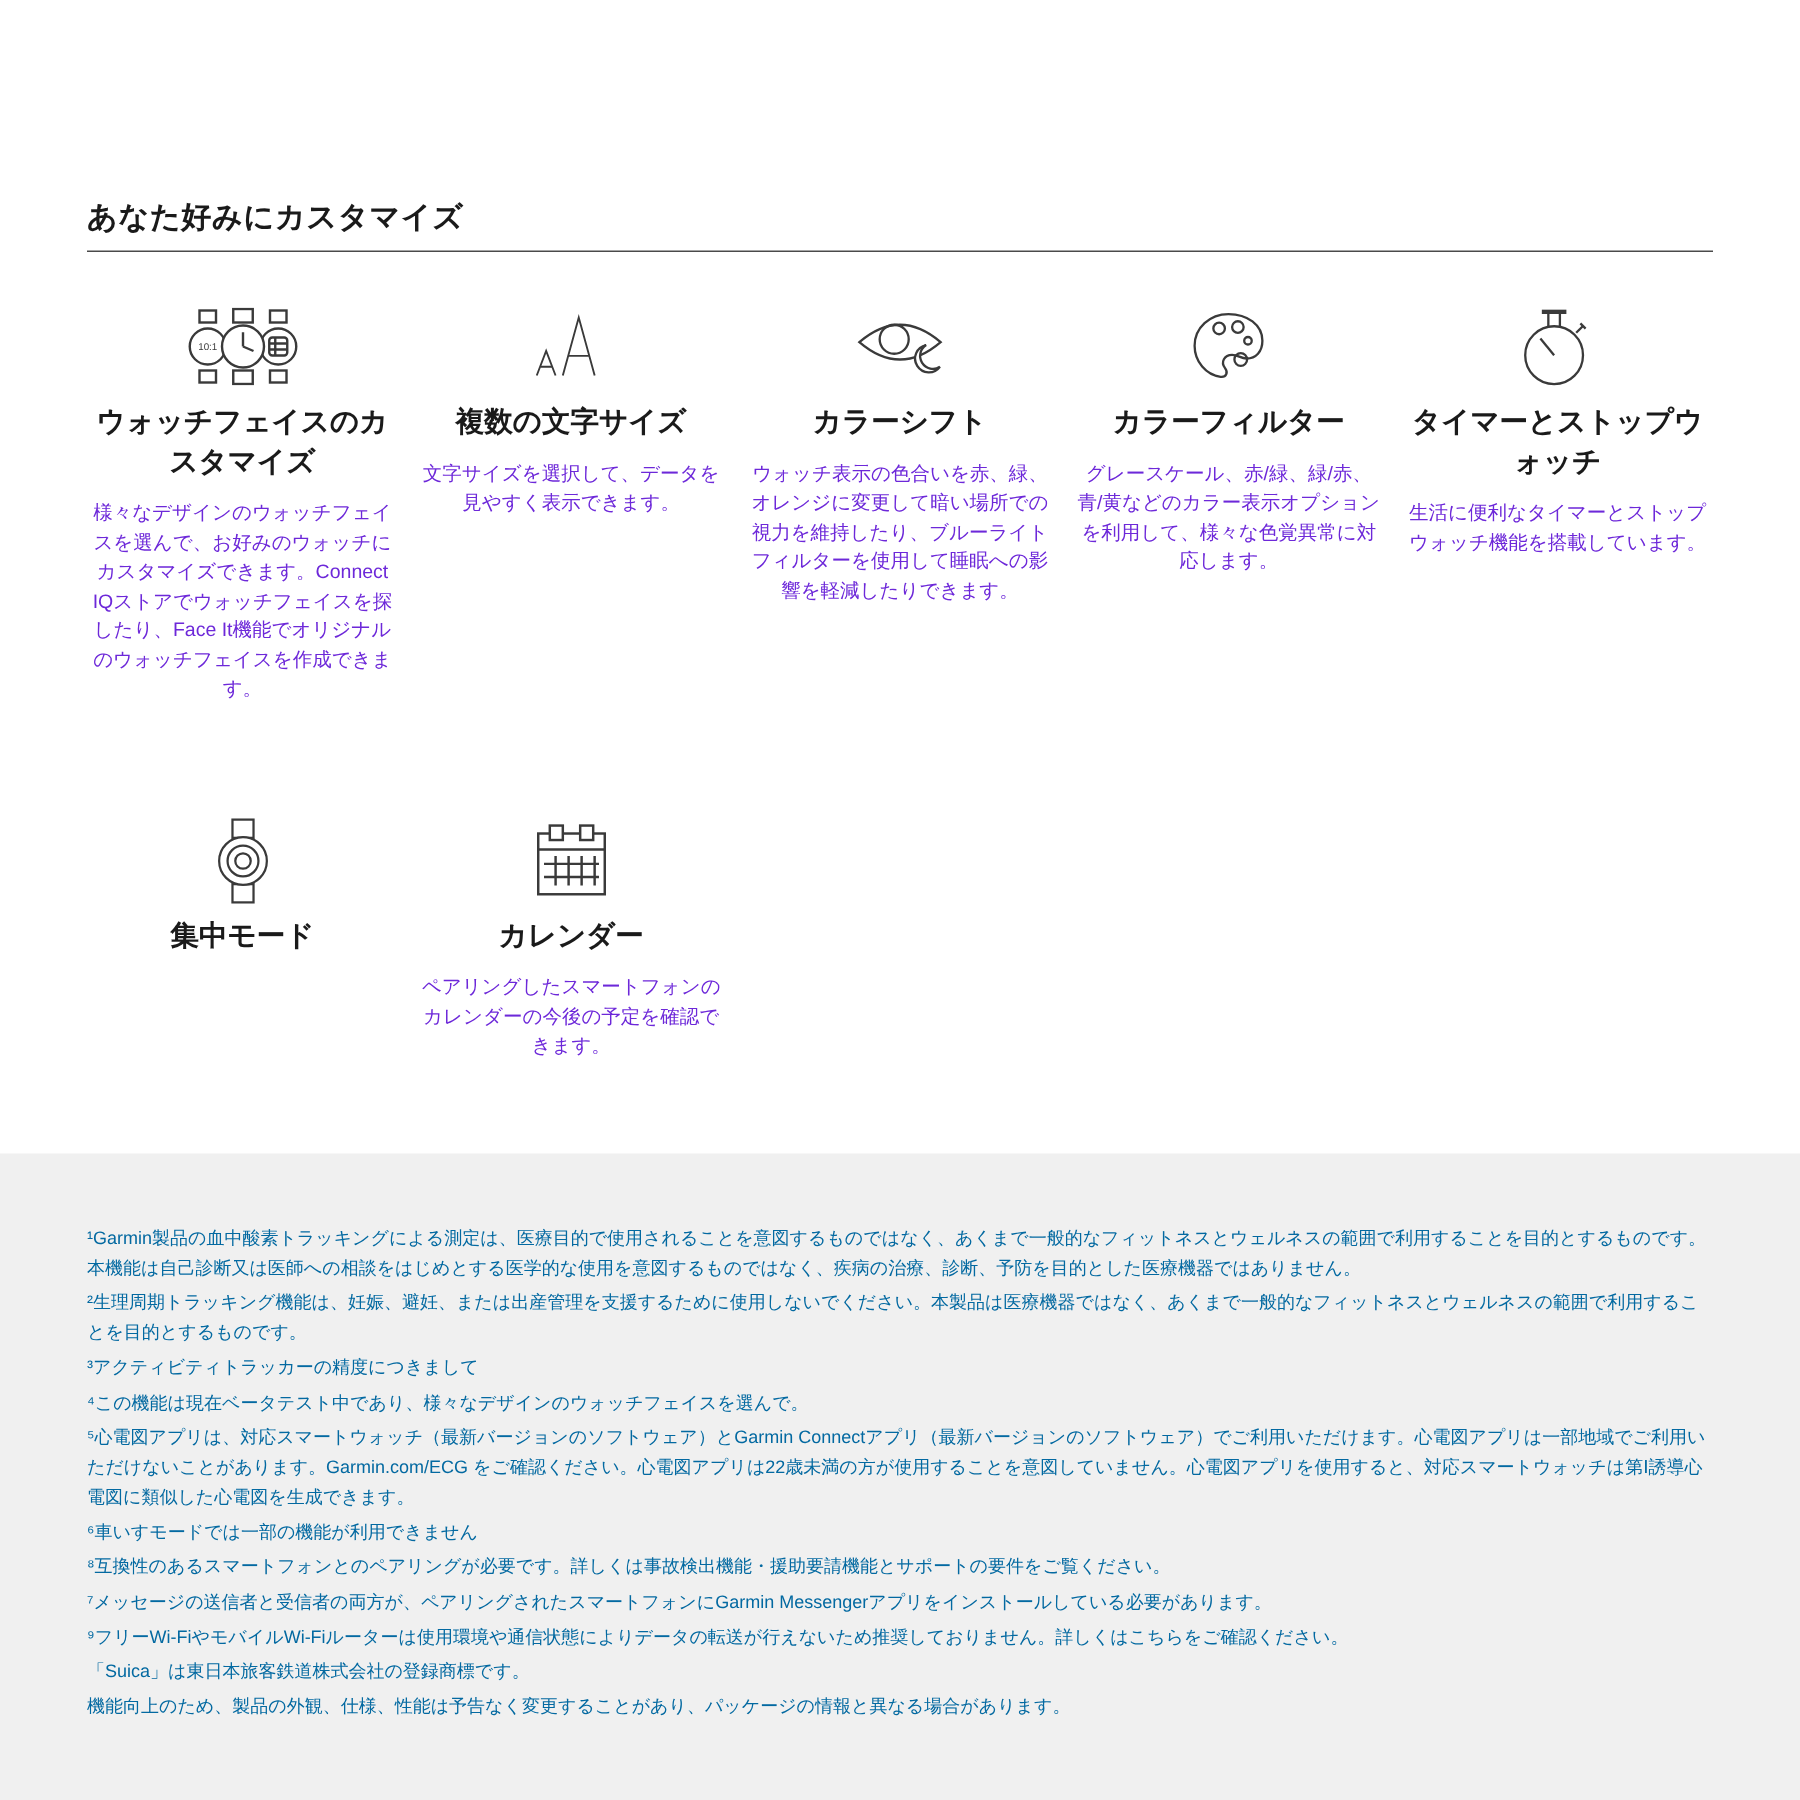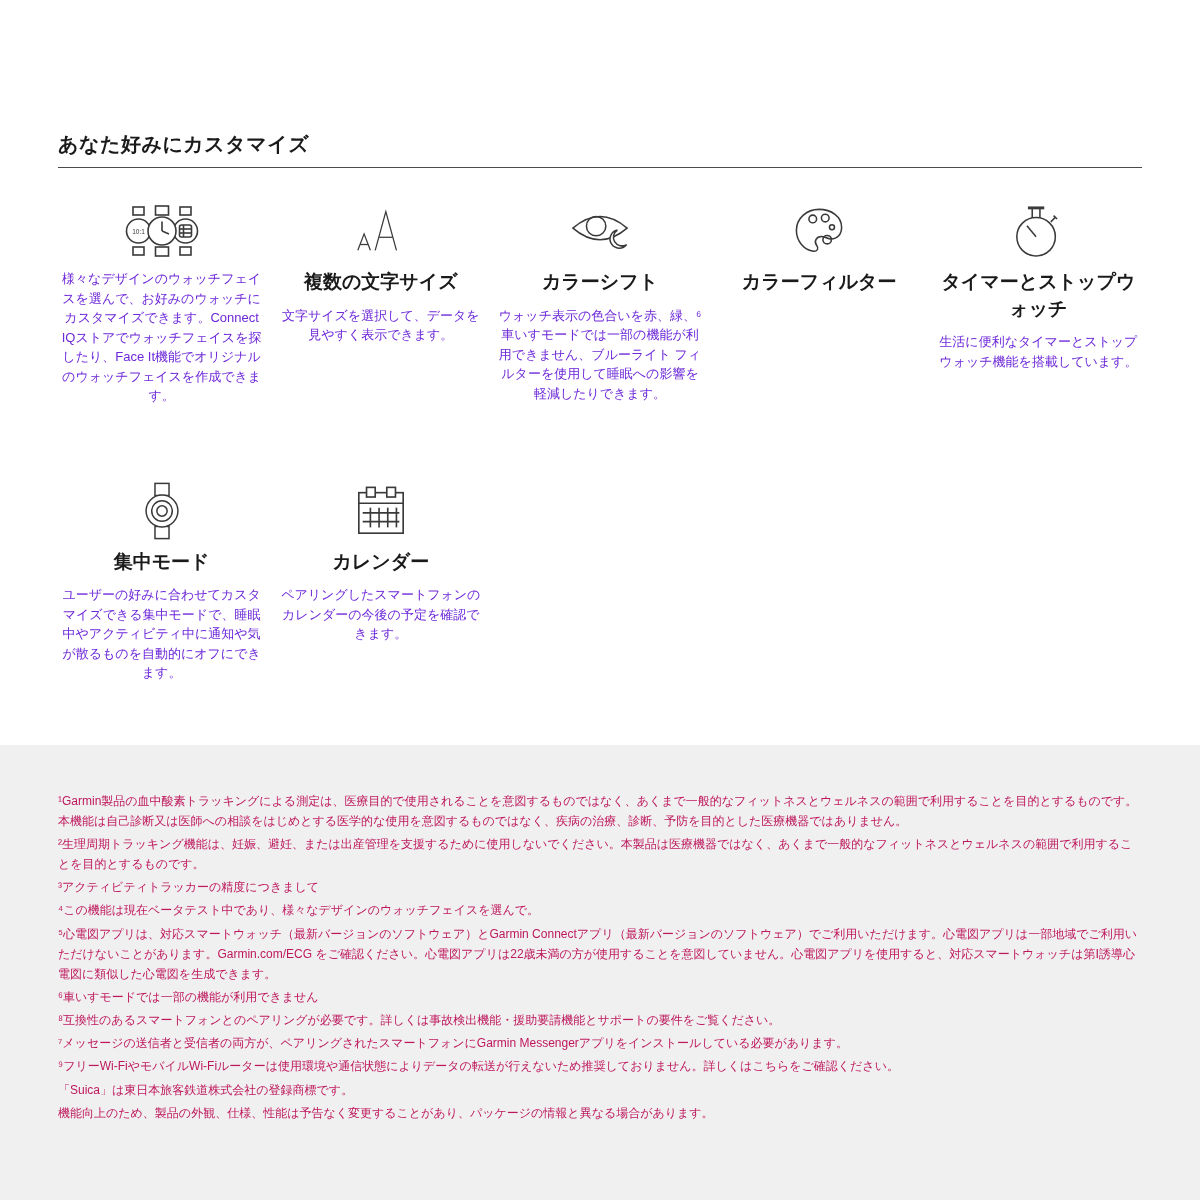--- a/index.html
+++ b/index.html
@@ -58,21 +58,21 @@
     line-height: 1.5;
   }
   .footnotes-section {
     background: #f0f0f0;
     margin-top: 62px;
     flex: 1;
     padding: 46px 58px 40px 58px;
   }
   .footnote {
     font-size: 12px;
-    color: #be185d;
+    color: #0369a1;
     line-height: 1.68;
     margin: 0 0 3px 0;
   }
   .legal-para { margin-top: 1px; }
   svg { display: block; }
 </style>
 </head>
 <body>
 
 <div class="page">
@@ -99,20 +99,21 @@
             <text x="15.5" y="28.5" font-size="6.5" text-anchor="middle" fill="#3a3a3a">10:1</text>
             <g fill="#ffffff" stroke="#3a3a3a" stroke-width="1.6">
               <rect x="32.5" y="1" width="13" height="9"></rect>
               <rect x="32.5" y="42" width="13" height="9"></rect>
               <circle cx="39" cy="26" r="14"></circle>
               <line x1="39" y1="26" x2="39" y2="16.5"></line>
               <line x1="39" y1="26" x2="46" y2="29"></line>
             </g>
           </svg>
         </div>
+        <h3 class="feature-title">ウォッチフェイスのカスタマイズ</h3>
         <p class="feature-desc">様々なデザインのウォッチフェイスを選んで、お好みのウォッチにカスタマイズできます。Connect IQストアでウォッチフェイスを探したり、Face It機能でオリジナルのウォッチフェイスを作成できます。</p>
       </div>
 
       <div class="feature">
         <div class="icon-box">
           <svg width="56" height="52" viewBox="0 0 58 52">
             <g fill="none" stroke="#3a3a3a" stroke-width="1.3">
               <path d="M5,46 L11.5,29 L18,46"></path>
               <path d="M7.5,40 L15.5,40"></path>
               <path d="M23,46 L34,6 L45,46"></path>
@@ -128,39 +129,40 @@
         <div class="icon-box">
           <svg width="60" height="50" viewBox="0 0 62 50">
             <g fill="none" stroke="#3a3a3a" stroke-width="1.6">
               <path d="M3,22 Q31,-2 59,22 Q31,46 3,22 Z"></path>
               <circle cx="27" cy="20" r="10"></circle>
               <path d="M49,24 A 9.5,9.5 0 1 0 58.5,39 A 7.5,7.5 0 0 1 49,24 Z" fill="#ffffff"></path>
             </g>
           </svg>
         </div>
         <h3 class="feature-title">カラーシフト</h3>
-        <p class="feature-desc">ウォッチ表示の色合いを赤、緑、⁶車いすモードでは一部の機能が利用できません、ブルーライト フィルターを使用して睡眠への影響を軽減したりできます。</p>
+        <p class="feature-desc">ウォッチ表示の色合いを赤、緑、オレンジに変更して暗い場所での視力を維持したり、ブルーライト フィルターを使用して睡眠への影響を軽減したりできます。</p>
       </div>
 
       <div class="feature">
         <div class="icon-box">
           <svg width="54" height="50" viewBox="0 0 56 52">
             <g fill="none" stroke="#3a3a3a" stroke-width="1.6">
               <path d="M28,3.5 C15,3.5 4.5,13 4.5,25.5 C4.5,36.5 12.5,45.8 22.5,47 C26.5,47.5 28,44 25.5,40.8 C22.5,37 25,31.8 30.5,31.8 C34.5,31.8 36.5,34.3 40.5,34.3 C47,34.3 51.5,29.5 51.5,22 C51.5,11 41,3.5 28,3.5 Z"></path>
               <circle cx="21.5" cy="13.5" r="4"></circle>
               <circle cx="34.5" cy="12.5" r="4"></circle>
               <circle cx="41.5" cy="22" r="2.6"></circle>
               <circle cx="36.5" cy="25.5" r="0" opacity="0"></circle>
               <circle cx="36" cy="24.5" r="0" opacity="0"></circle>
               <circle cx="37" cy="25" r="0" opacity="0"></circle>
               <circle cx="36.5" cy="25" r="4.4" transform="translate(0,10)"></circle>
             </g>
           </svg>
         </div>
         <h3 class="feature-title">カラーフィルター</h3>
+        <p class="feature-desc">グレースケール、赤/緑、緑/赤、青/黄などのカラー表示オプションを利用して、様々な色覚異常に対応します。</p>
       </div>
 
       <div class="feature">
         <div class="icon-box">
           <svg width="52" height="58" viewBox="0 0 54 58">
             <g fill="none" stroke="#3a3a3a" stroke-width="1.6">
               <circle cx="25" cy="35" r="20"></circle>
               <line x1="21" y1="15.2" x2="21" y2="6"></line>
               <line x1="29" y1="15.2" x2="29" y2="6"></line>
               <line x1="16.5" y1="5" x2="33.5" y2="5" stroke-width="3"></line>
@@ -180,21 +182,20 @@
             <g fill="none" stroke="#3a3a3a" stroke-width="1.6">
               <rect x="14.5" y="1.5" width="15" height="13"></rect>
               <rect x="14.5" y="47.5" width="15" height="13"></rect>
               <circle cx="22" cy="31" r="17" fill="#ffffff"></circle>
               <circle cx="22" cy="31" r="11"></circle>
               <circle cx="22" cy="31" r="5.5"></circle>
             </g>
           </svg>
         </div>
         <h3 class="feature-title">集中モード</h3>
-        <p class="feature-desc">ユーザーの好みに合わせてカスタマイズできる集中モードで、睡眠中やアクティビティ中に通知や気が散るものを自動的にオフにできます。</p>
       </div>
 
       <div class="feature">
         <div class="icon-box">
           <svg width="54" height="54" viewBox="0 0 56 54">
             <g fill="none" stroke="#3a3a3a" stroke-width="1.7">
               <rect x="5" y="8" width="46" height="42"></rect>
               <line x1="5" y1="19" x2="51" y2="19"></line>
               <rect x="13" y="2.5" width="9" height="10" fill="#ffffff"></rect>
               <rect x="34" y="2.5" width="9" height="10" fill="#ffffff"></rect>

